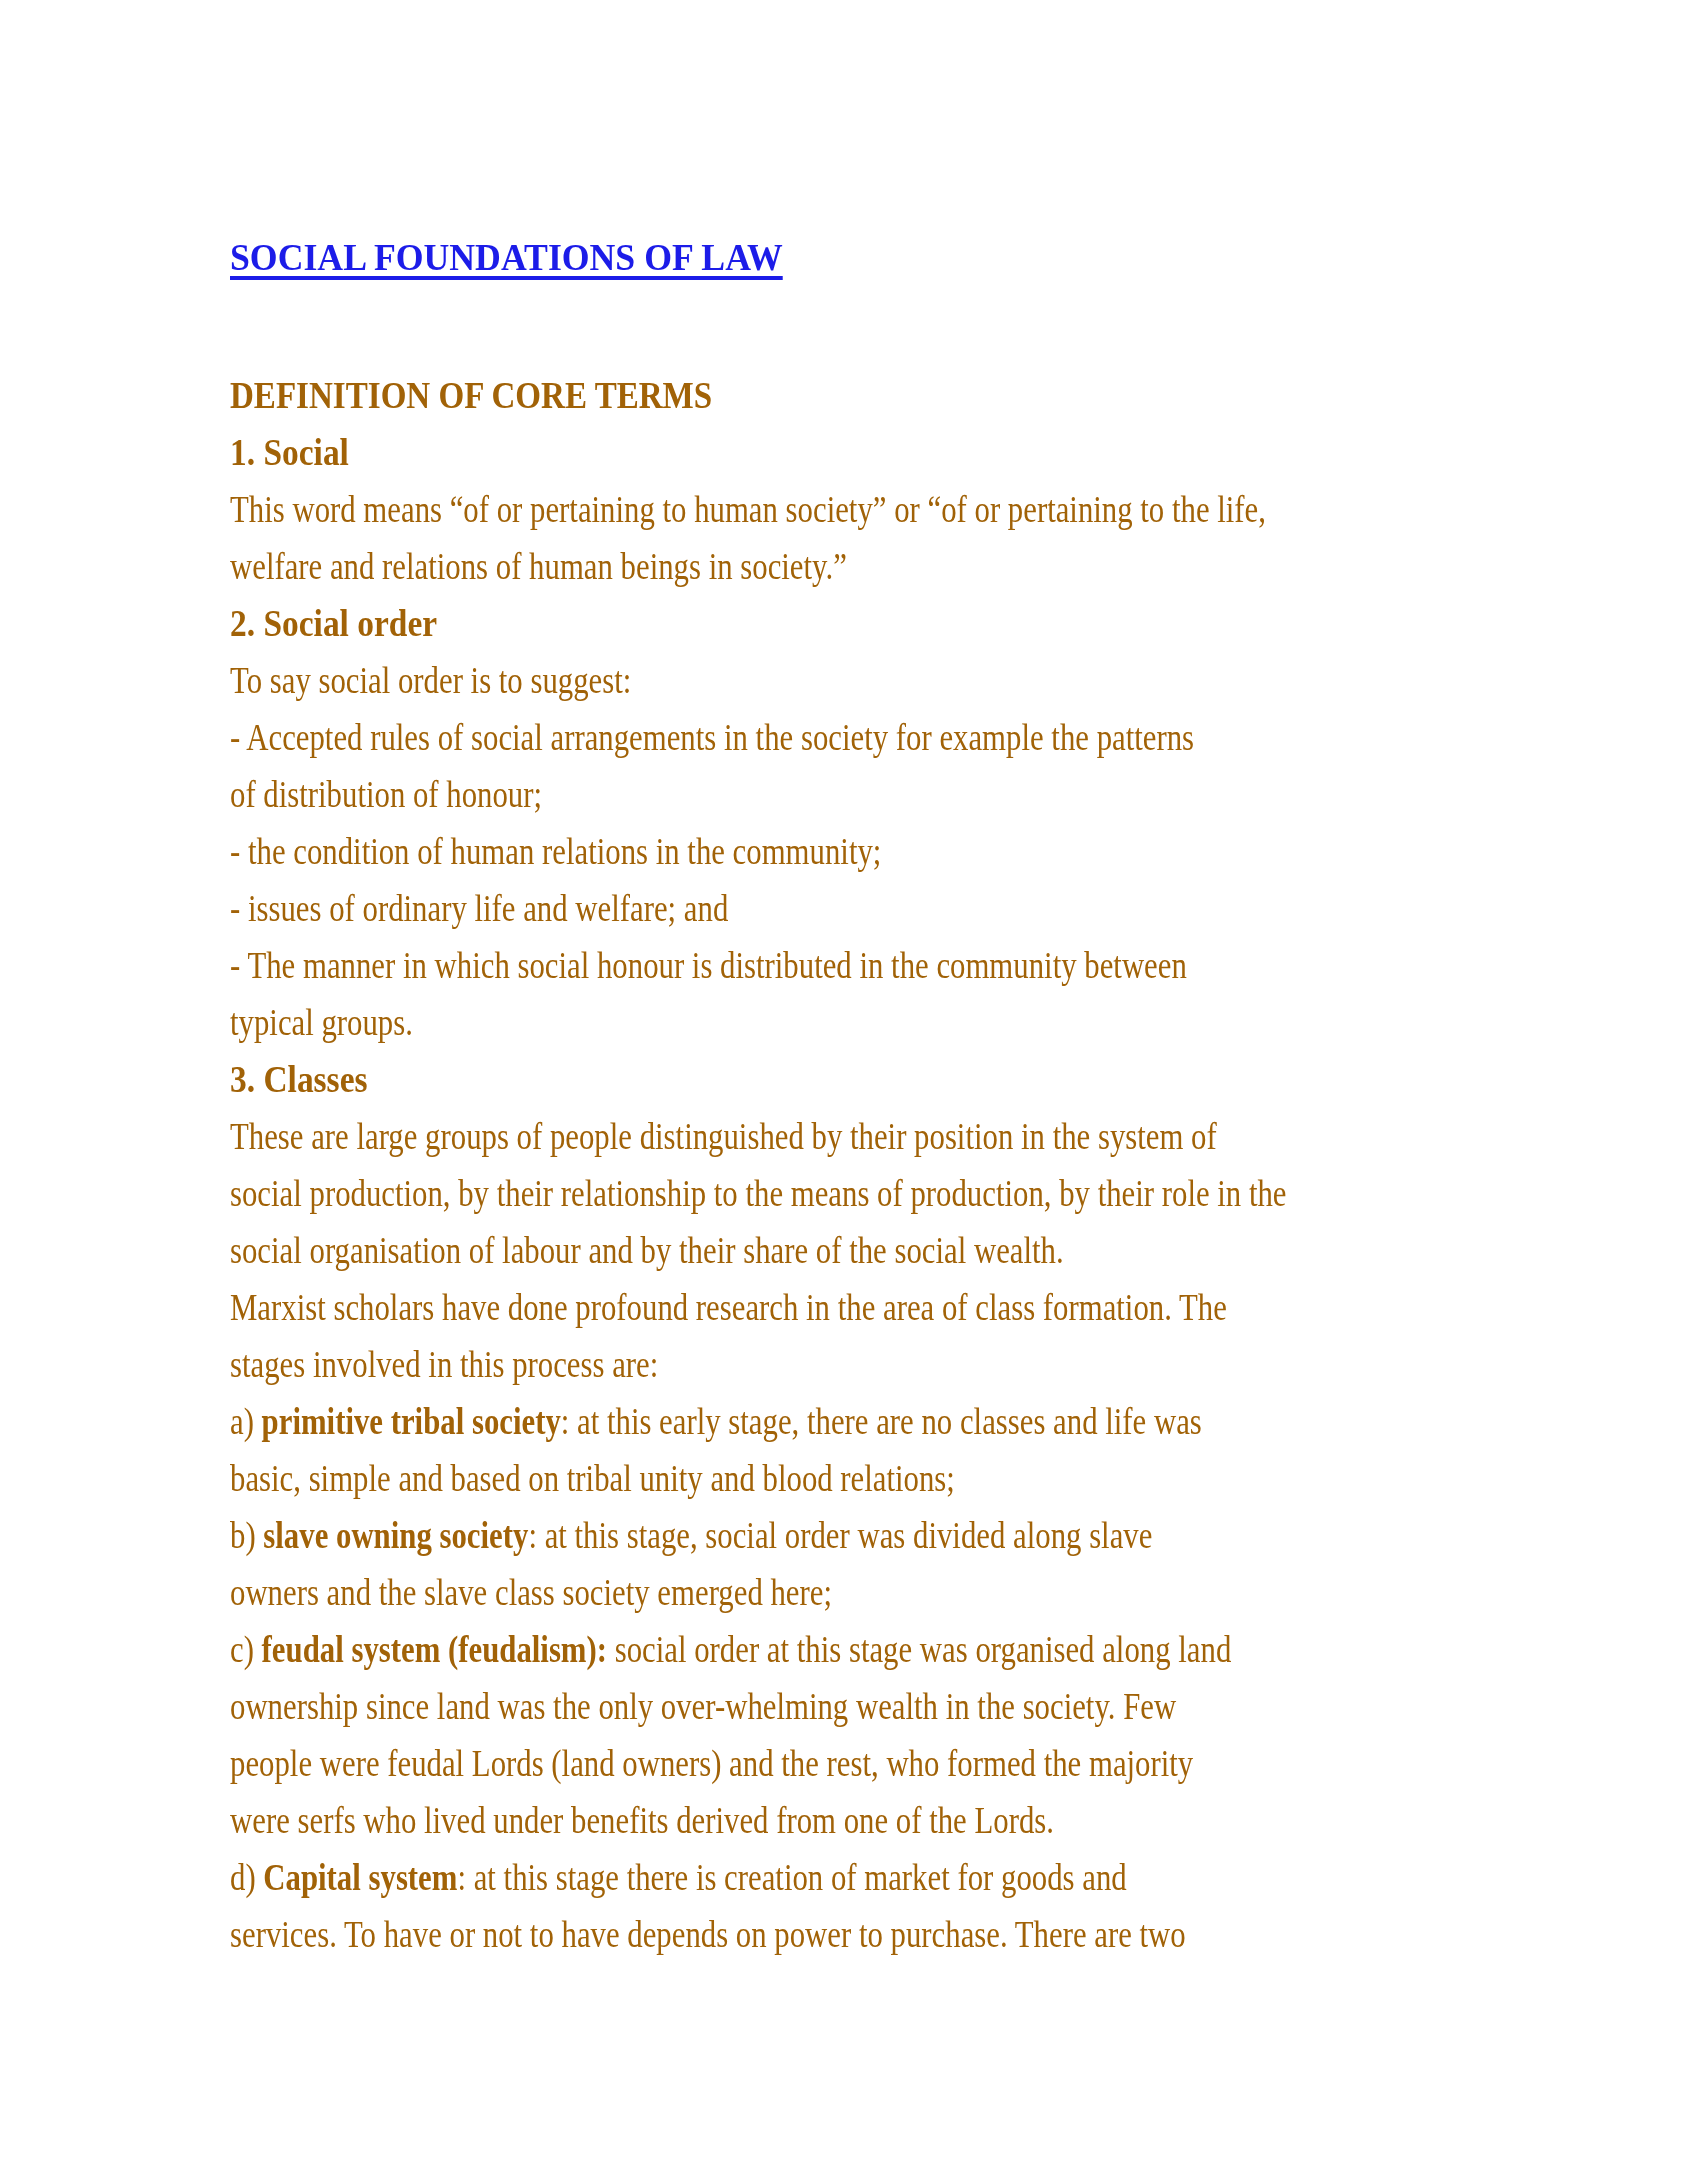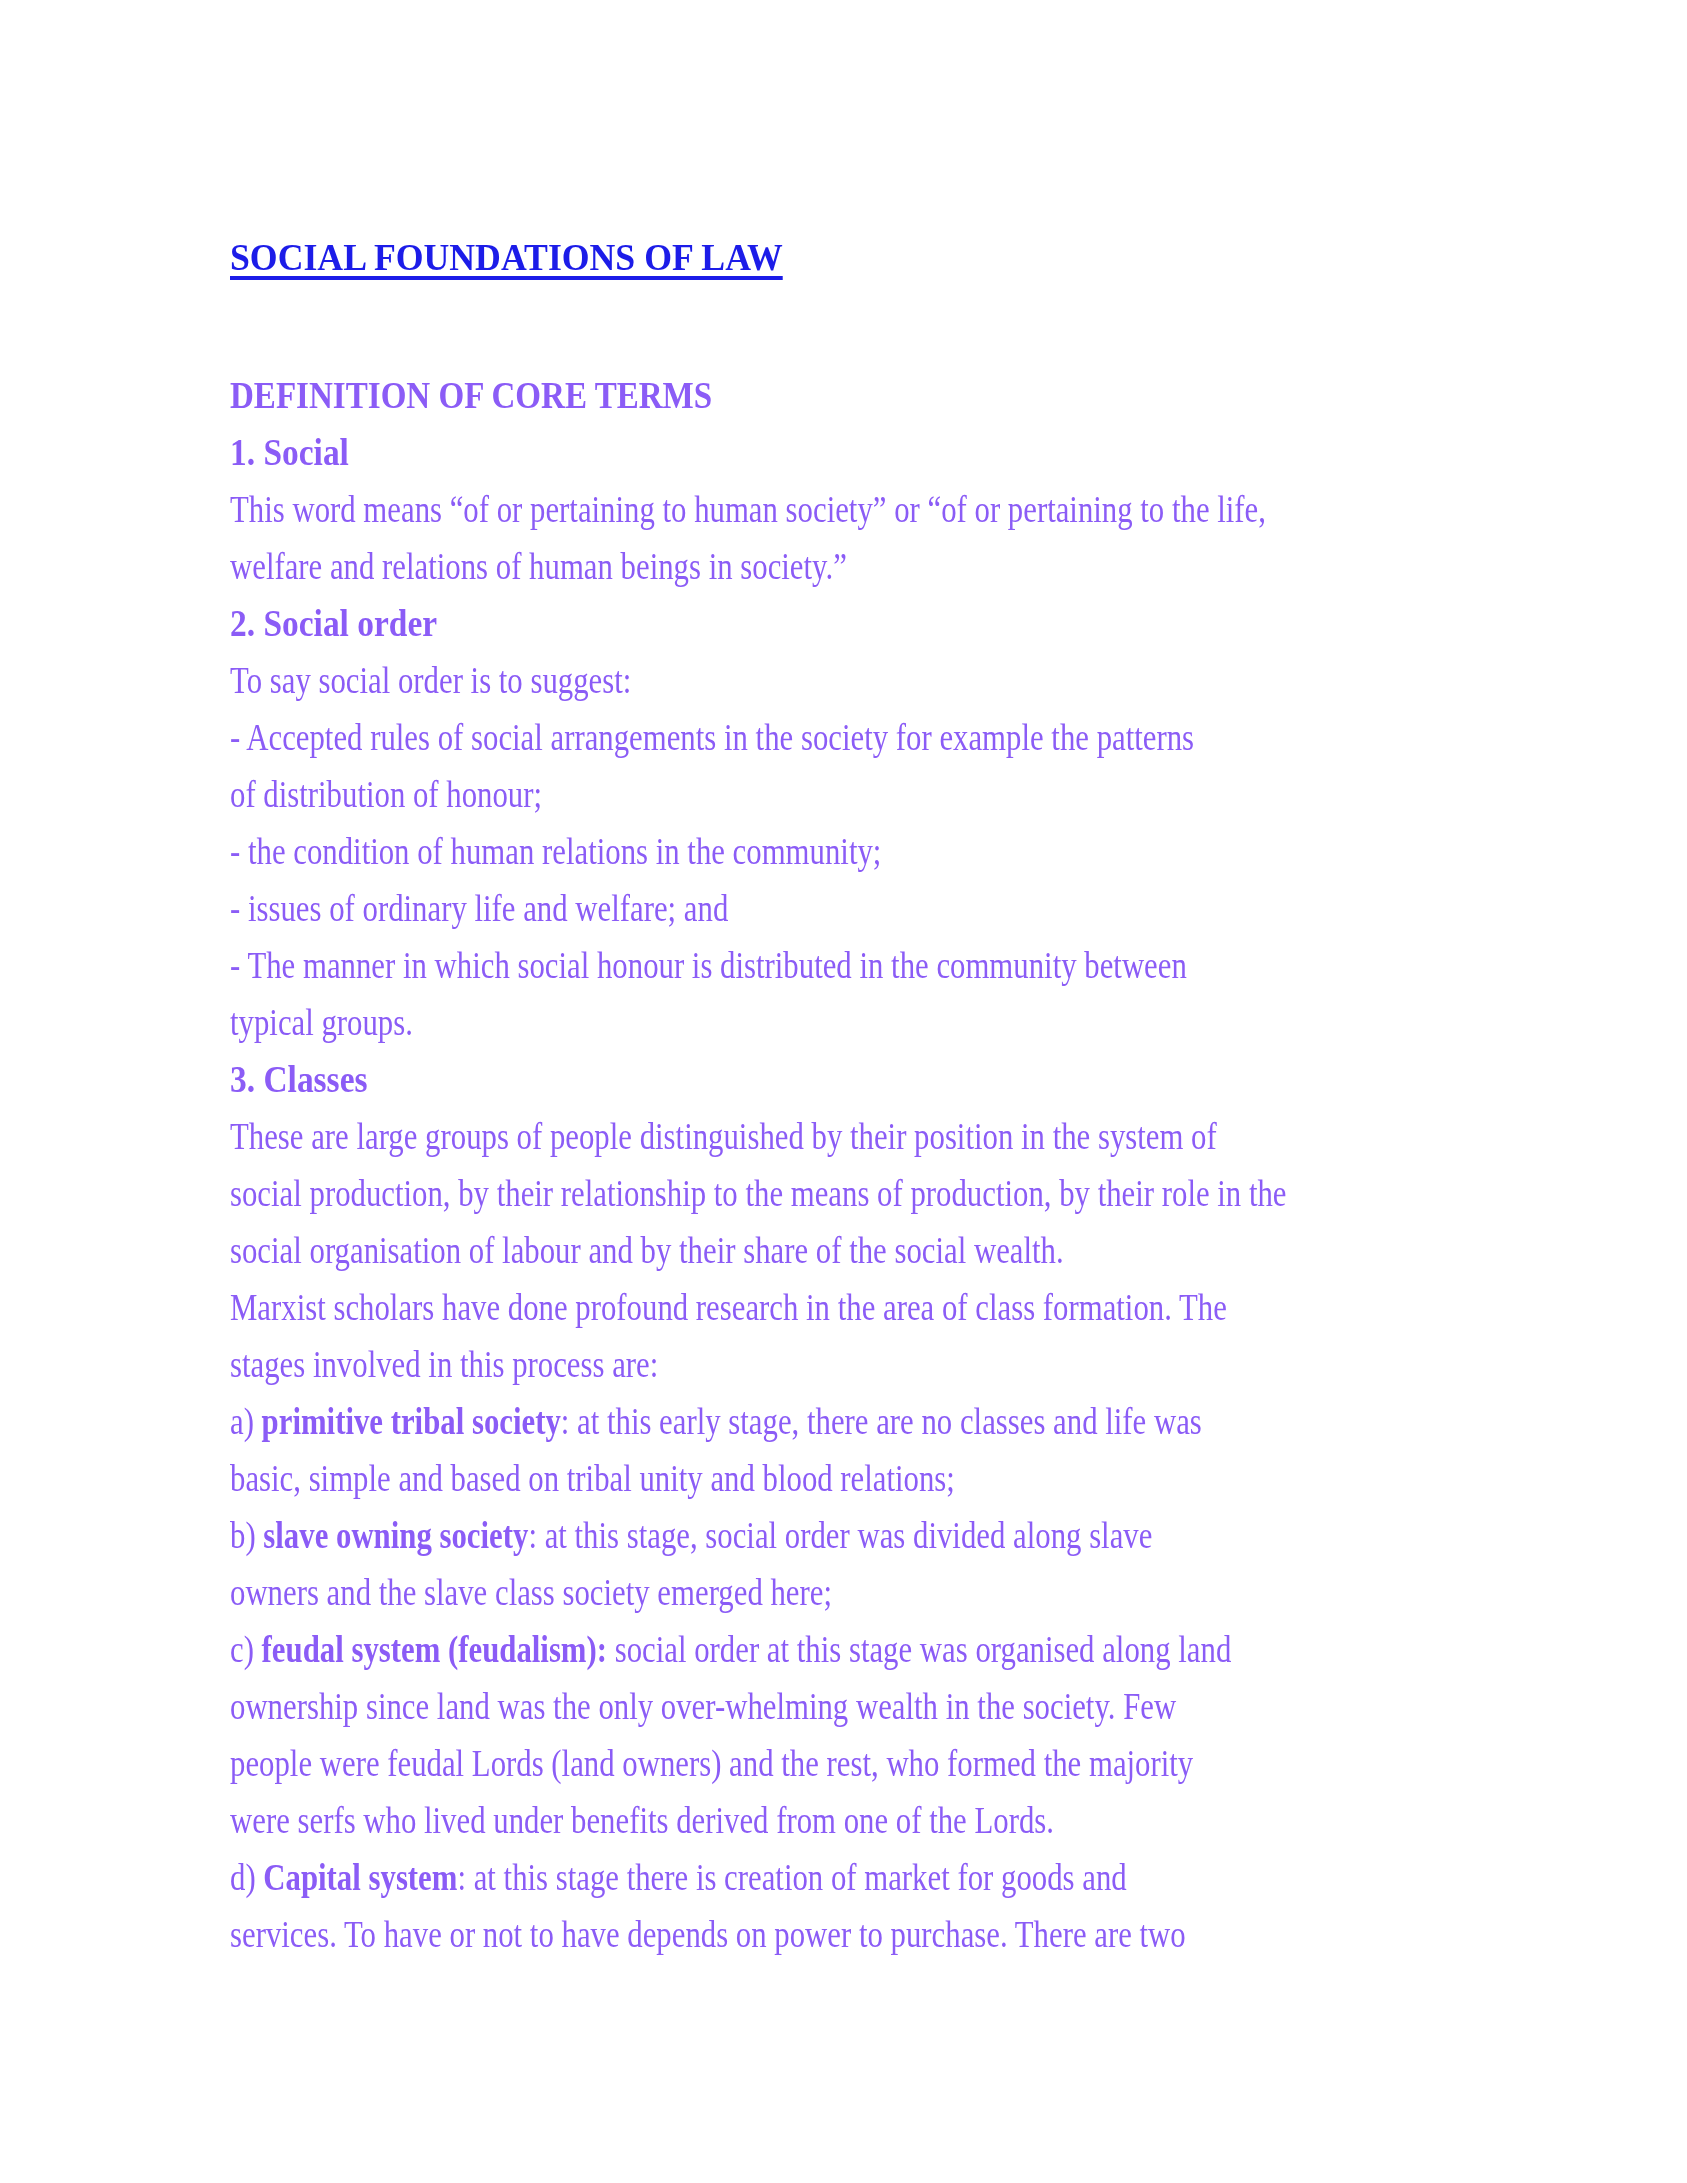--- a/index.html
+++ b/index.html
@@ -63,21 +63,21 @@
 </style>
 </head>
 <body>
 
 <div class="page">
 
   <div class="doc-title" style="color: rgb(28, 28, 232);">
     <span class="title-text">SOCIAL FOUNDATIONS OF LAW</span>
   </div>
 
-  <div class="content" style="color: #8b5cf6;">
+  <div class="content" style="color: #a16207;">
     <div class="line mainheading">DEFINITION OF CORE TERMS</div>
 
   <div class="line bold"><span class="seg-b">1. Social</span></div>
       <div class="line"><span>This word means “of or pertaining to human society” or “of or pertaining to the life,</span></div>
       <div class="line"><span>welfare and relations of human beings in society.”</span></div>
       <div class="line bold"><span class="seg-b">2. Social order</span></div>
       <div class="line"><span>To say social order is to suggest:</span></div>
       <div class="line"><span>- Accepted rules of social arrangements in the society for example the patterns</span></div>
       <div class="line"><span>of distribution of honour;</span></div>
       <div class="line"><span>- the condition of human relations in the community;</span></div>

